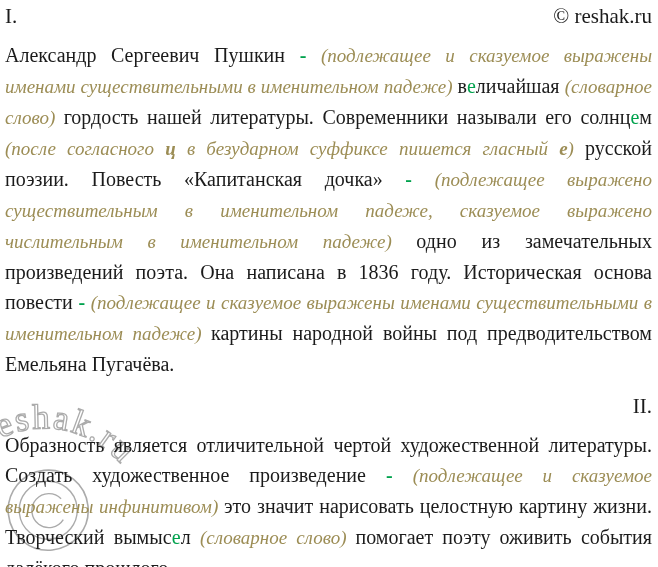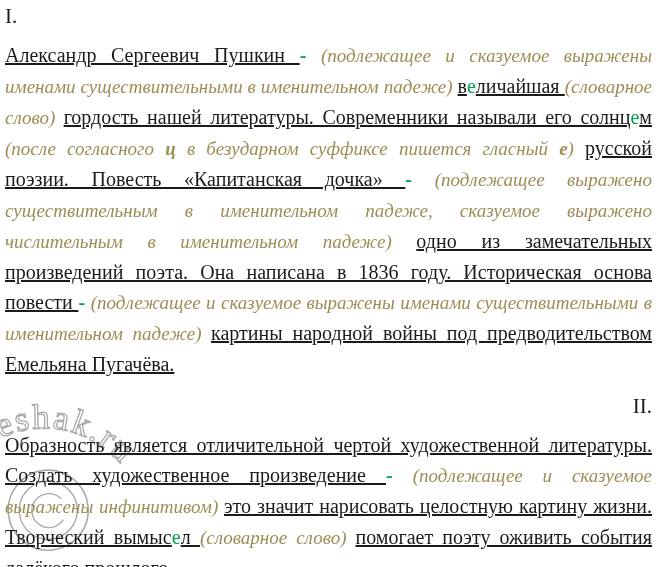--- a/index.html
+++ b/index.html
@@ -31,21 +31,21 @@
   }
   .para{
     margin:0;
     font-size:20px;
     line-height:30px;
     text-align:justify;
   }
   .para-1{margin-top:12px;}
   .section-2{margin-top:15px;font-size:21px;line-height:24px;text-align:right;}
   .para-2{margin-top:12px;}
-  .t-black{color:var(--color-text);text-decoration:underline;}
+  .t-black{color:var(--color-text);}
   .t-green{color:var(--color-green);}
   .t-dash{color:var(--color-green);font-weight:bold;}
   .t-ann{color:var(--color-annotation);font-style:italic;font-size:19px;}
   .t-annb{color:var(--color-annotation);font-style:italic;font-weight:bold;font-size:19px;}
   .wm text{
     font-family:"Liberation Serif", serif;
     font-size:35px;
     fill:none;
     stroke:var(--color-watermark);
     stroke-width:1.3;
@@ -66,20 +66,21 @@
       <text>
         <textPath href="#wm-arc" startOffset="2">reshak.ru</textPath>
       </text>
     </g>
   </svg>
 
   <div class="content">
 
     <div class="header-row">
       <span>I.</span>
+      <span>© reshak.ru</span>
     </div>
 
     <p class="para para-1"><span class="t-black">Александр Сергеевич Пушкин </span><span class="t-dash">- </span><span class="t-ann">(подлежащее и сказуемое выражены именами существительными в именительном падеже) </span><span class="t-black">в</span><span class="t-green">е</span><span class="t-black">личайшая </span><span class="t-ann">(словарное слово) </span><span class="t-black">гордость нашей литературы. Современники называли его солнц</span><span class="t-green">е</span><span class="t-black">м </span><span class="t-ann">(после согласного </span><span class="t-annb">ц</span><span class="t-ann"> в безударном суффиксе пишется гласный </span><span class="t-annb">е</span><span class="t-ann">) </span><span class="t-black">русской поэзии. Повесть «Капитанская дочка» </span><span class="t-dash">- </span><span class="t-ann">(подлежащее выражено существительным в именительном падеже, сказуемое выражено числительным в именительном падеже) </span><span class="t-black">одно из замечательных произведений поэта. Она написана в 1836 году. Историческая основа повести </span><span class="t-dash">- </span><span class="t-ann">(подлежащее и сказуемое выражены именами существительными в именительном падеже) </span><span class="t-black">картины народной войны под предводительством Емельяна Пугачёва.</span></p>
 
     <div class="section-2">II.</div>
 
     <p class="para para-2"><span class="t-black">Образность является отличительной чертой художественной литературы. Создать художественное произведение </span><span class="t-dash">- </span><span class="t-ann">(подлежащее и сказуемое выражены инфинитивом) </span><span class="t-black">это значит нарисовать целостную картину жизни. Творческий вымыс</span><span class="t-green">е</span><span class="t-black">л </span><span class="t-ann">(словарное слово) </span><span class="t-black">помогает поэту оживить события далёкого прошлого.</span></p>
 
   </div>
 </div>

